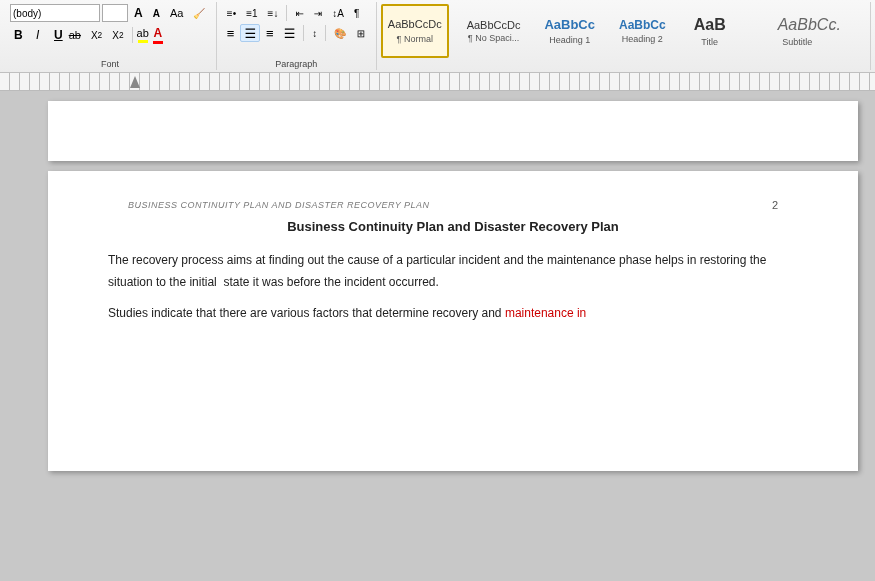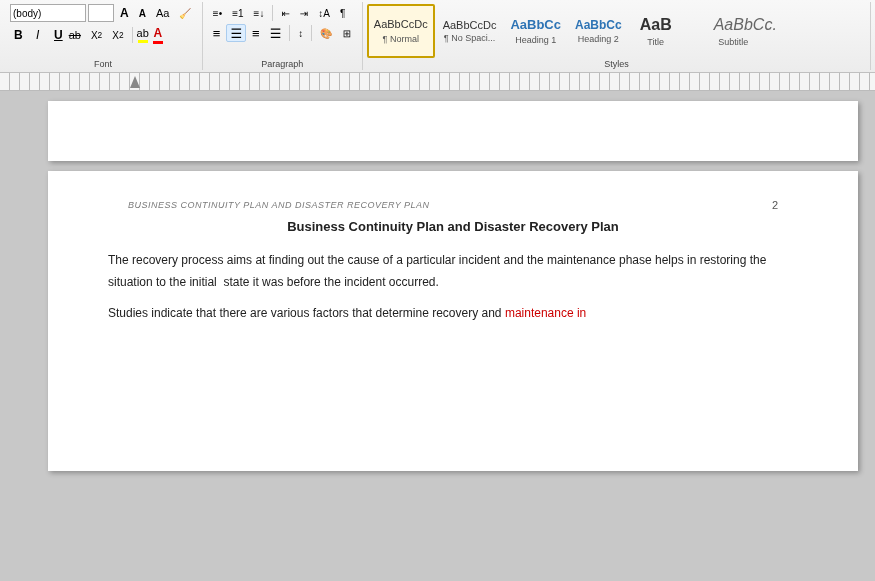--- a/index.html
+++ b/index.html
@@ -66,21 +66,21 @@
     .styles-group {
       display: flex;
       flex-direction: column;
       border-right: 1px solid #d0d0d0;
       padding: 2px 4px 12px 4px;
       position: relative;
     }
 
     .styles-row {
       display: flex;
-      gap: 2px;
+      gap: 12px;
       align-items: center;
     }
 
     .style-item {
       display: flex;
       flex-direction: column;
       align-items: center;
       justify-content: center;
       padding: 2px 5px;
       border: 1px solid transparent;
@@ -247,21 +247,21 @@
 </head>
 <body>
 
 <div>
 
   <div class="ribbon">
 
     <div class="ribbon-group" style="min-width:170px;">
       <div class="ribbon-tools" style="flex-direction:column; align-items:flex-start; padding-bottom:14px;">
         <div class="font-row">
-          <input class="font-name-box" value="(body)" style="width: 76px;">
+          <input class="font-name-box" value="(body)" style="width: 90px;">
           <input class="font-size-box" style="">
           <button class="btn-small" style="font-size:12px; font-weight:bold;">A</button>
           <button class="btn-small" style="font-size:10px; font-weight:bold;">A</button>
           <button class="btn-small" style="font-size:11px;">Aa</button>
           <button class="btn-small" style="font-size:10px;">🧹</button>
         </div>
         <div class="font-row2">
           <button class="btn-small" style="font-weight:bold; font-size:12px; min-width:20px;">B</button>
           <button class="btn-small" style="font-style:italic; font-size:12px; min-width:20px;">I</button>
           <div style="display:flex; flex-direction:column; align-items:center; cursor:pointer;">
@@ -329,21 +329,20 @@
         </div>
         <div class="style-item style-title">
           <span class="style-preview" style="font-size:16px; font-weight:bold; color:#333;">AaB</span>
           <span class="style-label">Title</span>
         </div>
         <div class="style-item style-subtitle">
           <span class="style-preview" style="font-size:16px; color:#666; font-style:italic;margin-left:24px;">AaBbCc.</span>
           <span class="style-label">Subtitle</span>
         </div>
       </div>
-      <span class="ribbon-group-label">Styles</span>
     </div>
 
   </div>
 
   <div class="ruler">
     <div class="ruler-inner"></div>
     <div class="ruler-marker" style="left:130px;"></div>
   </div>
 
   <div class="doc-area">

